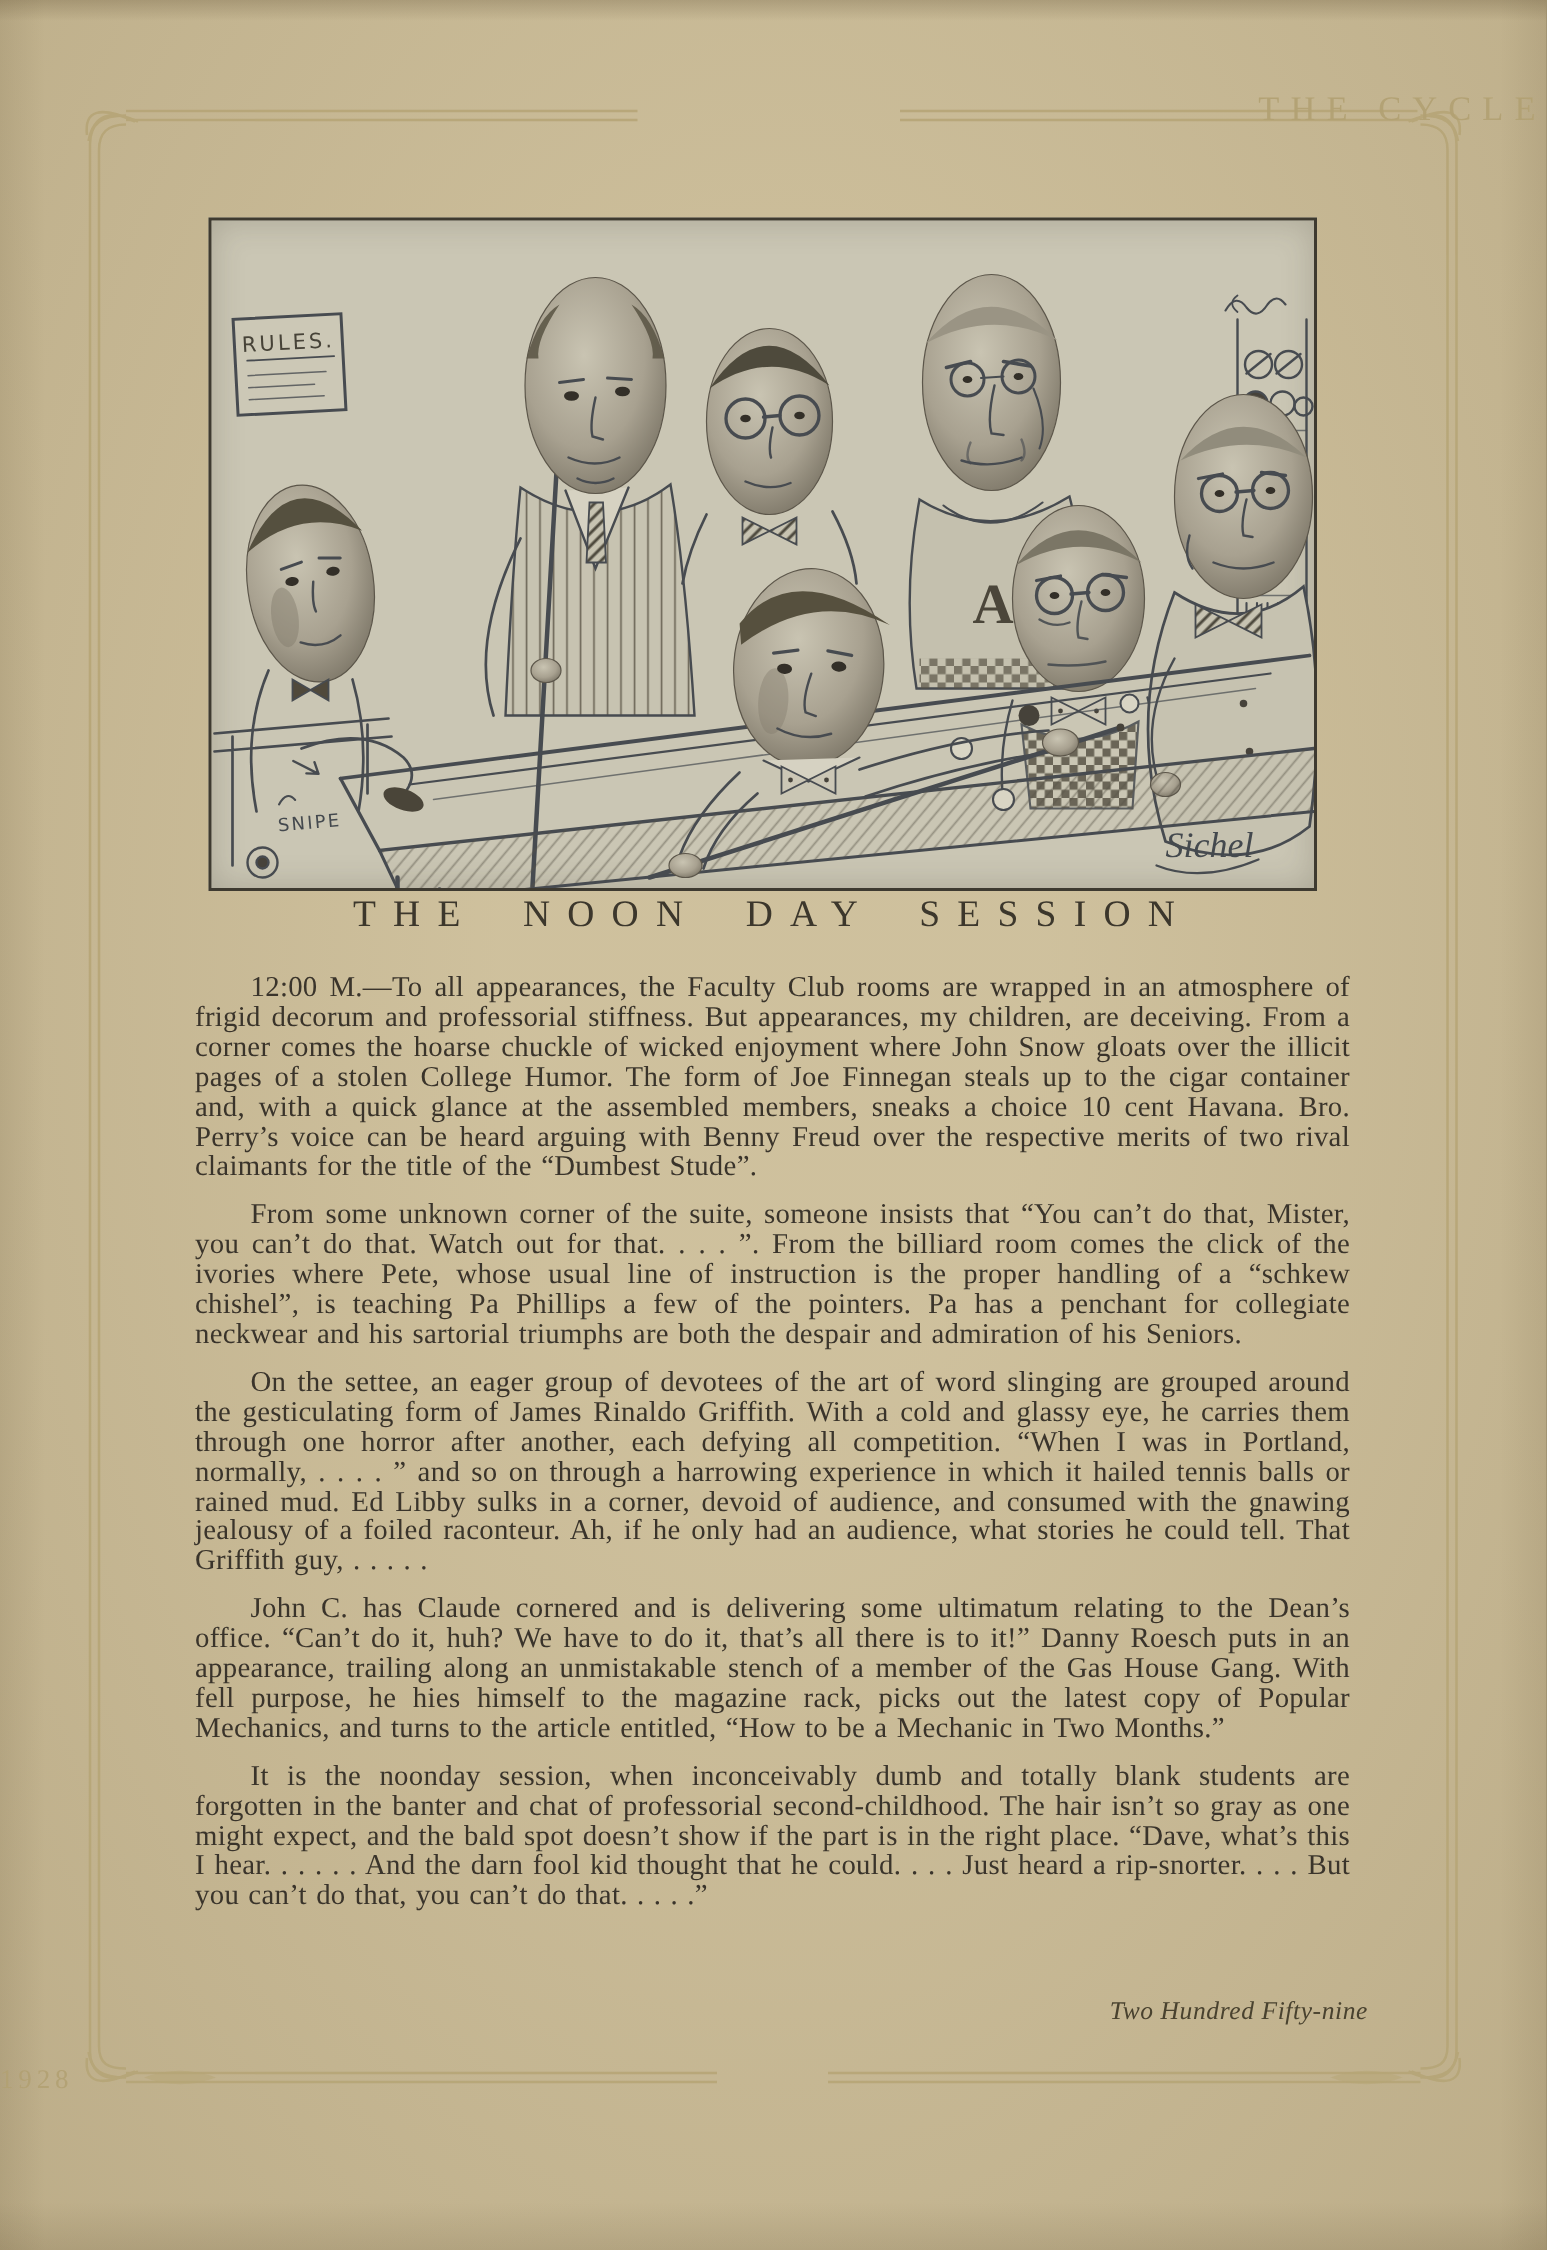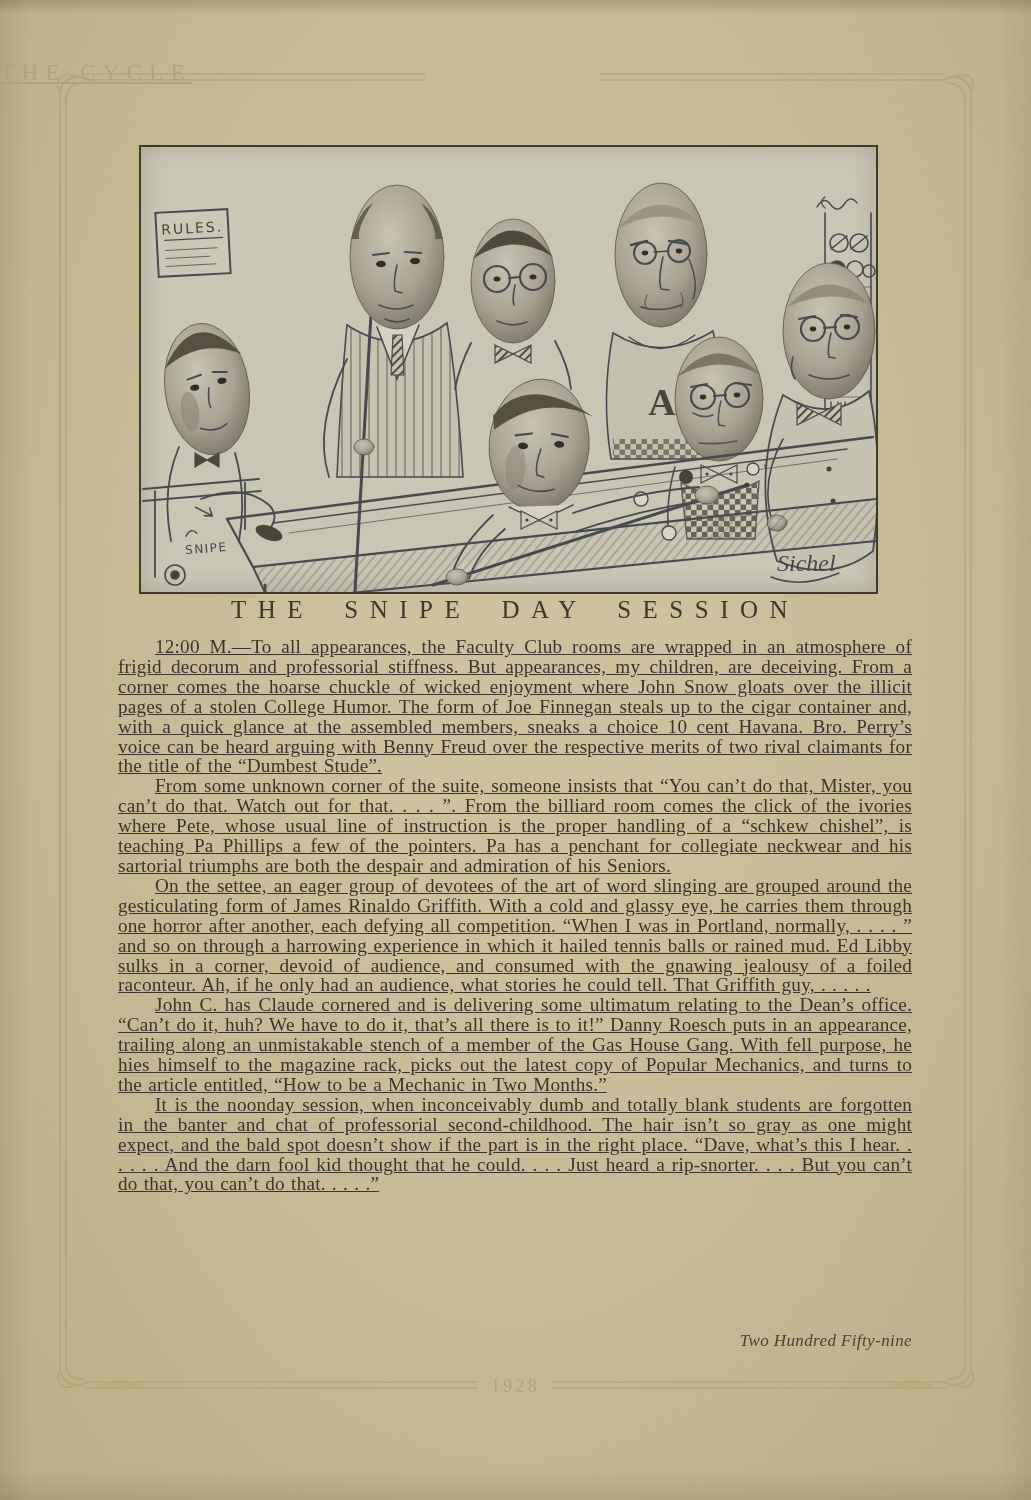--- a/index.html
+++ b/index.html
@@ -7,43 +7,43 @@
     position:relative;width:1031px;height:1500px;overflow:hidden;
     background:
       radial-gradient(ellipse at 50% 42%, rgba(255,250,228,.10) 25%, rgba(112,94,60,.14) 100%),
       linear-gradient(180deg, rgba(96,80,50,.30) 0px, rgba(96,80,50,0) 14px, rgba(96,80,50,0) 1468px, rgba(96,80,50,.18) 1500px),
       linear-gradient(90deg, rgba(96,80,50,.14) 0px, rgba(96,80,50,0) 30px, rgba(96,80,50,0) 1000px, rgba(96,80,50,.12) 1031px),
       #c9ba95;
     font-family:"Liberation Serif","DejaVu Serif",serif;
   }
   .ornament-frame{position:absolute;left:0;top:0;pointer-events:none;}
   .masthead{
-    position:absolute;left:0;right:0;top:60px;text-align:left;
-    font-size:23px;letter-spacing:.32em;color:#b2a173;opacity:.92;text-decoration:underline;
+    position:absolute;left:0;right:0;top:60px;text-align:right;
+    font-size:23px;letter-spacing:.32em;color:#b2a173;opacity:.92;
   }
   .footer-year{
-    position:absolute;left:0;right:0;top:1376px;text-align:center;
+    position:absolute;left:0;right:0;top:1376px;text-align:left;
     font-size:18px;letter-spacing:.18em;color:#b2a173;opacity:.9;
   }
   .plate{
     position:absolute;left:139px;top:145px;width:735px;height:445px;
     background:#cac6b4;border:2px solid #3e3a30;
     box-shadow:inset 0 0 22px rgba(60,55,40,.22);
   }
   .plate svg{display:block;}
   .article-title{
     position:absolute;left:118px;top:596px;width:794px;text-align:center;
     font-size:25px;letter-spacing:.46em;word-spacing:.5em;color:#3c372c;
   }
   .article-body{
     position:absolute;left:118px;top:637px;width:794px;
     font-size:19.2px;line-height:19.9px;letter-spacing:.2px;word-spacing:1.2px;
     color:#3a342b;text-align:justify;
   }
-  .article-body p{margin:0;text-indent:37px;text-decoration:underline;}
+  .article-body p{margin:12px;text-indent:37px;}
   .page-number{
     position:absolute;right:119px;top:1331px;
     font-style:italic;font-size:17px;color:#49422f;letter-spacing:.4px;
   }
 </style>
 </head>
 <body>
 
 <div class="page">
 
@@ -274,21 +274,21 @@
 
         <g>
           <text x="636" y="424" font-size="24" font-style="italic" fill="#44494e" stroke="none" font-family="'Liberation Serif',serif">Sichel</text>
           <path d="M630,430 q30,12 68,-4" stroke-width="1.5"></path>
         </g>
 
       </g>
     </svg>
   </div>
 
-  <div class="article-title">THE SNIPE DAY SESSION</div>
+  <div class="article-title">THE NOON DAY SESSION</div>
 
   <div class="article-body">
     <p>12:00 M.—To all appearances, the Faculty Club rooms are wrapped in an atmosphere of frigid decorum and professorial stiffness.  But appearances, my children, are deceiving.  From a corner comes the hoarse chuckle of wicked enjoyment where John Snow gloats over the illicit pages of a stolen College Humor.  The form of Joe Finnegan steals up to the cigar container and, with a quick glance at the assembled members, sneaks a choice 10 cent Havana.  Bro. Perry’s voice can be heard arguing with Benny Freud over the respective merits of two rival claimants for the title of the “Dumbest Stude”.</p>
     <p>From some unknown corner of the suite, someone insists that “You can’t do that, Mister, you can’t do that.  Watch out for that. . . . ”.  From the billiard room comes the click of the ivories where Pete, whose usual line of instruction is the proper handling of a “schkew chishel”, is teaching Pa Phillips a few of the pointers.  Pa has a penchant for collegiate neckwear and his sartorial triumphs are both the despair and admiration of his Seniors.</p>
     <p>On the settee, an eager group of devotees of the art of word slinging are grouped around the gesticulating form of James Rinaldo Griffith.  With a cold and glassy eye, he carries them through one horror after another, each defying all competition.  “When I was in Portland, normally, . . . . ” and so on through a harrowing experience in which it hailed tennis balls or rained mud.  Ed Libby sulks in a corner, devoid of audience, and consumed with the gnawing jealousy of a foiled raconteur.  Ah, if he only had an audience, what stories he could tell.  That Griffith guy, . . . . .</p>
     <p>John C. has Claude cornered and is delivering some ultimatum relating to the Dean’s office.  “Can’t do it, huh?  We have to do it, that’s all there is to it!” Danny Roesch puts in an appearance, trailing along an unmistakable stench of a member of the Gas House Gang.  With fell purpose, he hies himself to the magazine rack, picks out the latest copy of Popular Mechanics, and turns to the article entitled, “How to be a Mechanic in Two Months.”</p>
     <p>It is the noonday session, when inconceivably dumb and totally blank students are forgotten in the banter and chat of professorial second-childhood.  The hair isn’t so gray as one might expect, and the bald spot doesn’t show if the part is in the right place.  “Dave, what’s this I hear. . . . . .  And the darn fool kid thought that he could. . . .  Just heard a rip-snorter. . . .  But you can’t do that, you can’t do that. . . . .”</p>
   </div>
 
   <div class="page-number">Two Hundred Fifty-nine</div>

